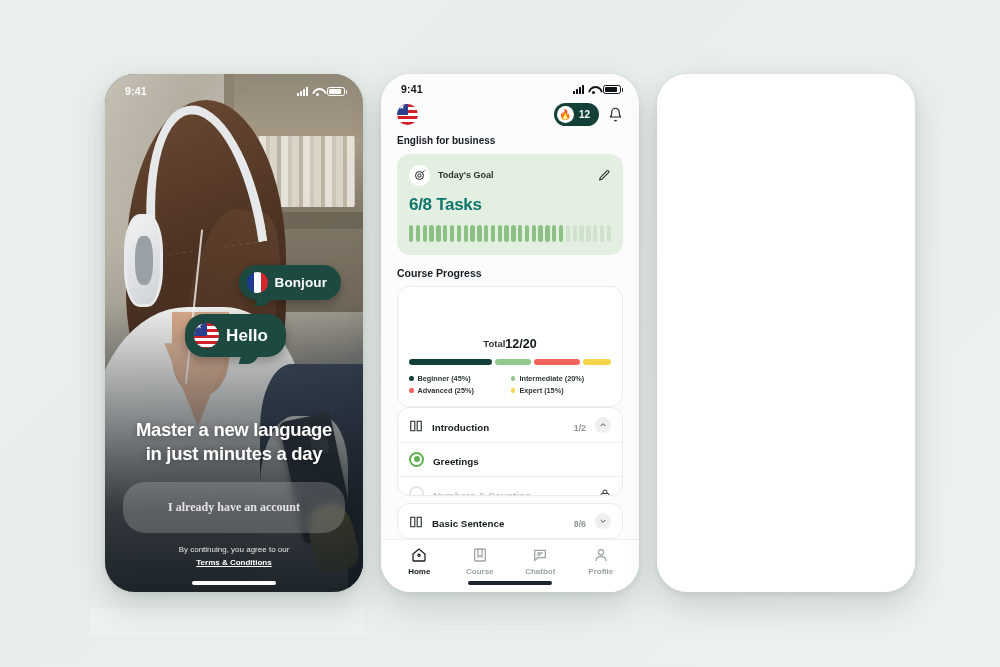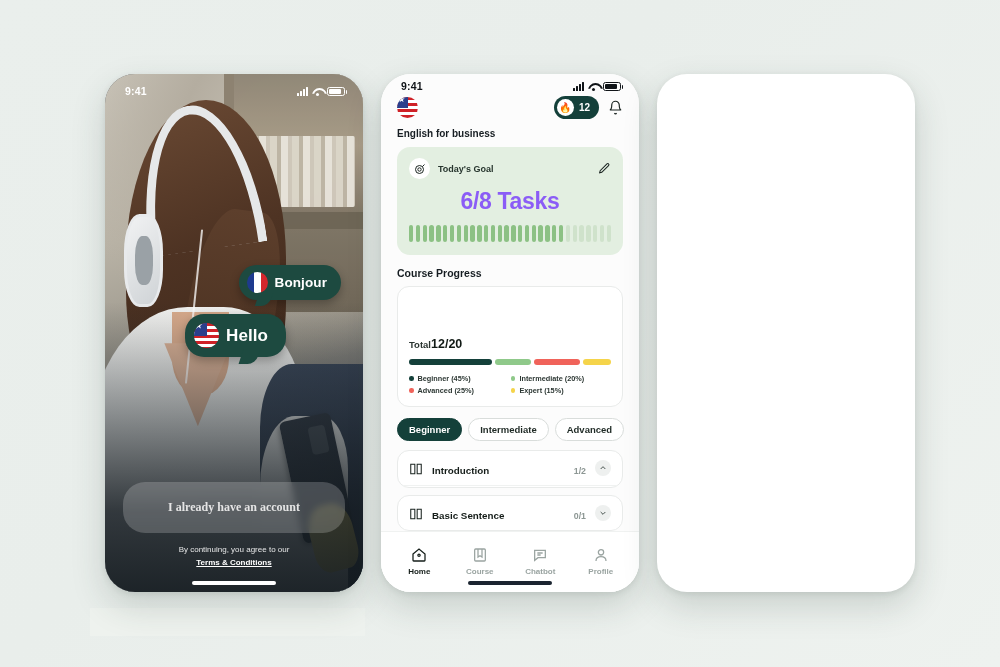--- a/index.html
+++ b/index.html
@@ -227,31 +227,31 @@
   .goal-card {
     margin: 0 16px; background: #e3efe1; border-radius: 13px; padding: 11px 12px 13px;
   }
   .goal-top { display: flex; align-items: center; justify-content: space-between; }
   .goal-left { display: flex; align-items: center; gap: 8px; }
   .goal-icon {
     width: 21px; height: 21px; border-radius: 50%; background: #fff;
     display: flex; align-items: center; justify-content: center;
   }
   .goal-label { font-size: 9px; font-weight: bold; color: #27352e; }
-  .goal-count { font-size: 23px; font-weight: bold; color: #8b5cf6; margin: 9px 0 10px; letter-spacing:-.3px;text-align:center; }
+  .goal-count { font-size: 17px; font-weight: bold; color: #0f766e; margin: 9px 0 10px; letter-spacing:-.3px; }
   .ticks { display: flex; gap: 2.4px; height: 17px; }
   .ticks i { flex: 1; border-radius: 3px; background: #8cc184; display:block; }
   .ticks i.off { background: #cfe2cb; }
 
   .section-label { padding: 12px 16px 7px; font-size: 10.5px; font-weight: bold; color: #161d22; }
 
   .progress-card {
     margin: 0 16px; border: 1px solid #e9ebea; border-radius: 12px; padding: 10px 11px 11px; background:#fff;
   }
-  .pc-top { display: flex; align-items: center; justify-content: flex-start; margin-top: 40px; }
+  .pc-top { display: flex; align-items: center; justify-content: center; margin-top: 40px; }
   .pc-total { font-size: 9.5px; color: #2a3430; font-weight: bold; }
   .pc-val { font-size: 12.5px; font-weight: bold; color: #111a15; }
   .seg-bar { display: flex; gap: 3px; margin: 8px 0 9px; height: 6px; }
   .seg-bar i { border-radius: 4px; display: block; }
   .legend { display: flex; flex-wrap: wrap; gap: 3px 11px; }
   .legend div { display: flex; align-items: center; gap: 4px; width: 45%; font-size: 7.3px; font-weight: bold; color: #2c3733; }
   .dot { width: 4.5px; height: 4.5px; border-radius: 50%; }
 
   .chips { display: flex; gap: 6px; padding: 11px 16px 9px; }
   .chip {
@@ -272,21 +272,21 @@
     display: flex; align-items: center; justify-content: center; flex: 0 0 auto;
   }
   .ring { width: 15px; height: 15px; border-radius: 50%; border: 2.2px solid #5fae4f; display:flex;align-items:center;justify-content:center; flex:0 0 auto;}
   .ring i { width: 6px; height: 6px; border-radius: 50%; background: #5fae4f; display:block;}
   .ring.empty { border-color: #e2e6e4; }
 
   .lesson-card2 { margin: 7px 16px 0; border: 1px solid #e9ebea; border-radius: 12px; background:#fff; }
 
   .tabbar {
     margin-top: auto; background: #fff; border-top: 1px solid #f0f2f1;
-    display: flex; padding: 15px 8px 16px;
+    display: flex; padding: 7px 8px 16px;
   }
   .tab { flex: 1; display: flex; flex-direction: column; align-items: center; gap: 4px; cursor: pointer; }
   .tab span { font-size: 8px; font-weight: bold; color: #9aa4a1; }
   .tab.active span { color: #151e1a; }
 
   
   #phone3 .screen { background: #fcfcfc; position: relative; overflow: hidden; }
   .dimmed { position: absolute; inset: 0; background: #fcfcfc; }
   .scrim { position: absolute; inset: 0; background: rgba(30,38,35,.45); z-index: 3; }
 </style>
@@ -339,20 +339,24 @@
         <span>Bonjour</span>
         <i class="tail"></i>
       </div>
       <div class="bubble" id="bub-en">
         <span class="flagdot lg flag-us"></span>
         <span>Hello</span>
         <i class="tail"></i>
       </div>
 
       <div class="hero-copy">
+        <div class="hero-title">
+          <div>Master a new language</div>
+          <div>in just minutes a day</div>
+        </div>
         <button class="btn-ghost">I already have an account</button>
         <div class="legal">
           <span>By continuing, you agree to our</span><br>
           <a href="#">Terms &amp; Conditions</a>
         </div>
       </div>
       <div class="homebar light"></div>
     </div>
   </div>
 
@@ -467,25 +471,20 @@
               <span class="dot" style="background:#f0635a"></span>
               <span>Advanced (25%)</span>
             </div>
             <div>
               <span class="dot" style="background:#f5d44a"></span>
               <span>Expert (15%)</span>
             </div>
           </div>
       </div>
 
-      <div class="chips" id="chips">
-          <button class="chip active">Beginner</button>
-          <button class="chip">Intermediate</button>
-          <button class="chip">Advanced</button>
-        </div>
 
       <div class="lessons">
         <div class="lrow">
           <svg width="14" height="14" viewBox="0 0 24 24" fill="none" stroke="#1a2420" stroke-width="1.8">
             <path d="M3 4h7v16H3z"></path>
               <path d="M14 4h7v16h-7z"></path>
           </svg>
           <span class="lname">Introduction</span>
           <span class="lcount">1/2</span>
           <span class="circ-btn">
@@ -510,21 +509,21 @@
         </div>
       </div>
 
       <div class="lesson-card2">
         <div class="lrow">
           <svg width="14" height="14" viewBox="0 0 24 24" fill="none" stroke="#1a2420" stroke-width="1.8">
             <path d="M3 4h7v16H3z"></path>
               <path d="M14 4h7v16h-7z"></path>
           </svg>
           <span class="lname">Basic Sentence</span>
-          <span class="lcount">0/1</span>
+          <span class="lcount">8/6</span>
           <span class="circ-btn">
             <svg width="8" height="8" viewBox="0 0 24 24" fill="none" stroke="#4a5551" stroke-width="3">
                 <path d="M5 9l7 7 7-7"></path>
               </svg>
           </span>
         </div>
       </div>
 
       <div class="tabbar">
         <div class="tab active">

